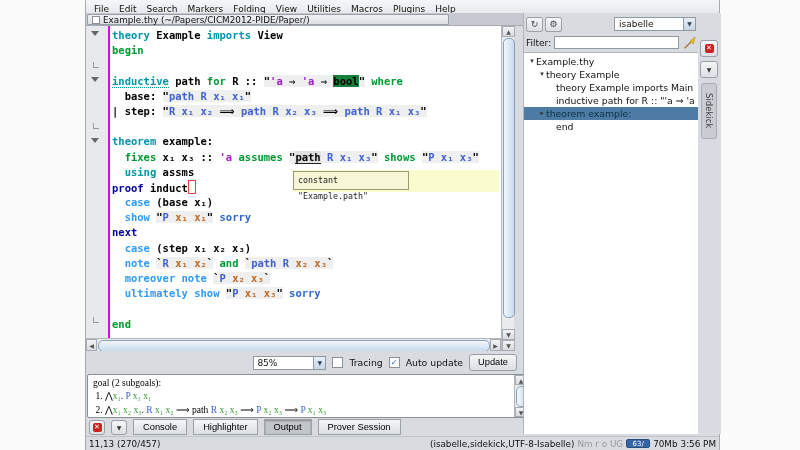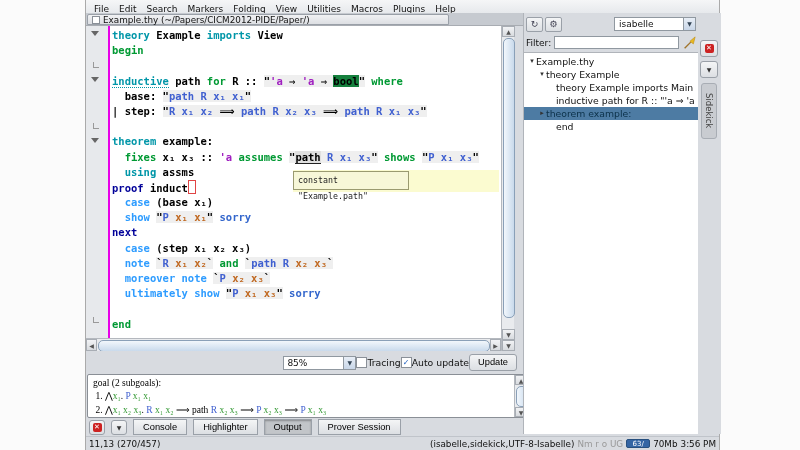--- a/index.html
+++ b/index.html
@@ -47,21 +47,21 @@
   #vscroll .dn2{position:absolute;bottom:0;left:0;width:13px;height:11px;font-size:6px;line-height:10px;}
   #vthumb{position:absolute;left:1px;top:12px;width:10px;height:278px;border:1px solid #8aa0b8;border-radius:5px;
     background:linear-gradient(90deg,#f2f7fc,#c9daec);}
   #hscroll{position:absolute;left:0;top:312px;width:415px;height:13px;background:#e9ebee;border-top:1px solid #b4b8be;box-sizing:border-box;}
   #hscroll .lf{position:absolute;left:0;top:0;width:11px;height:12px;font-size:6px;line-height:11px;}
   #hscroll .rt{position:absolute;right:0;top:0;width:11px;height:12px;font-size:6px;line-height:11px;}
   #hthumb{position:absolute;left:12px;top:1px;width:390px;height:10px;border:1px solid #8aa0b8;border-radius:5px;
     background:linear-gradient(#f2f7fc,#c9daec);}
   
   #controls{position:absolute;left:0;top:351px;width:437px;height:23px;background:#d8dbe0;display:flex;align-items:center;
-    justify-content:flex-end;gap:0;padding-right:6px;box-sizing:border-box;}
+    justify-content:flex-end;gap:6px;padding-right:6px;box-sizing:border-box;}
   #zoom-combo{width:73px;height:14px;background:#fff;border:1px solid #9098a0;display:flex;align-items:center;box-sizing:border-box;}
   #zoom-combo .val{flex:1;padding-left:3px;font-size:9px;}
   .combo-arrow{width:12px;height:100%;background:linear-gradient(#e8eef6,#c8d6e8);border-left:1px solid #9098a0;
     font-size:6px;line-height:12px;text-align:center;color:#345;box-sizing:border-box;}
   .checkbox{width:9px;height:9px;background:#fff;border:1px solid #8a9098;font-size:8px;line-height:9px;text-align:center;color:#2060c0;box-sizing:content-box;}
   .cb-label{font-size:9.3px;}
   .push-btn{height:17px;background:linear-gradient(#f4f5f6,#dcdfe3);border:1px solid #9aa0a8;border-radius:3px;
     font-size:9.3px;padding:0 8px;line-height:15px;}
   
   #output-panel{position:absolute;left:1px;top:374px;width:441px;height:44px;background:#fff;border:1px solid #8a8f96;

